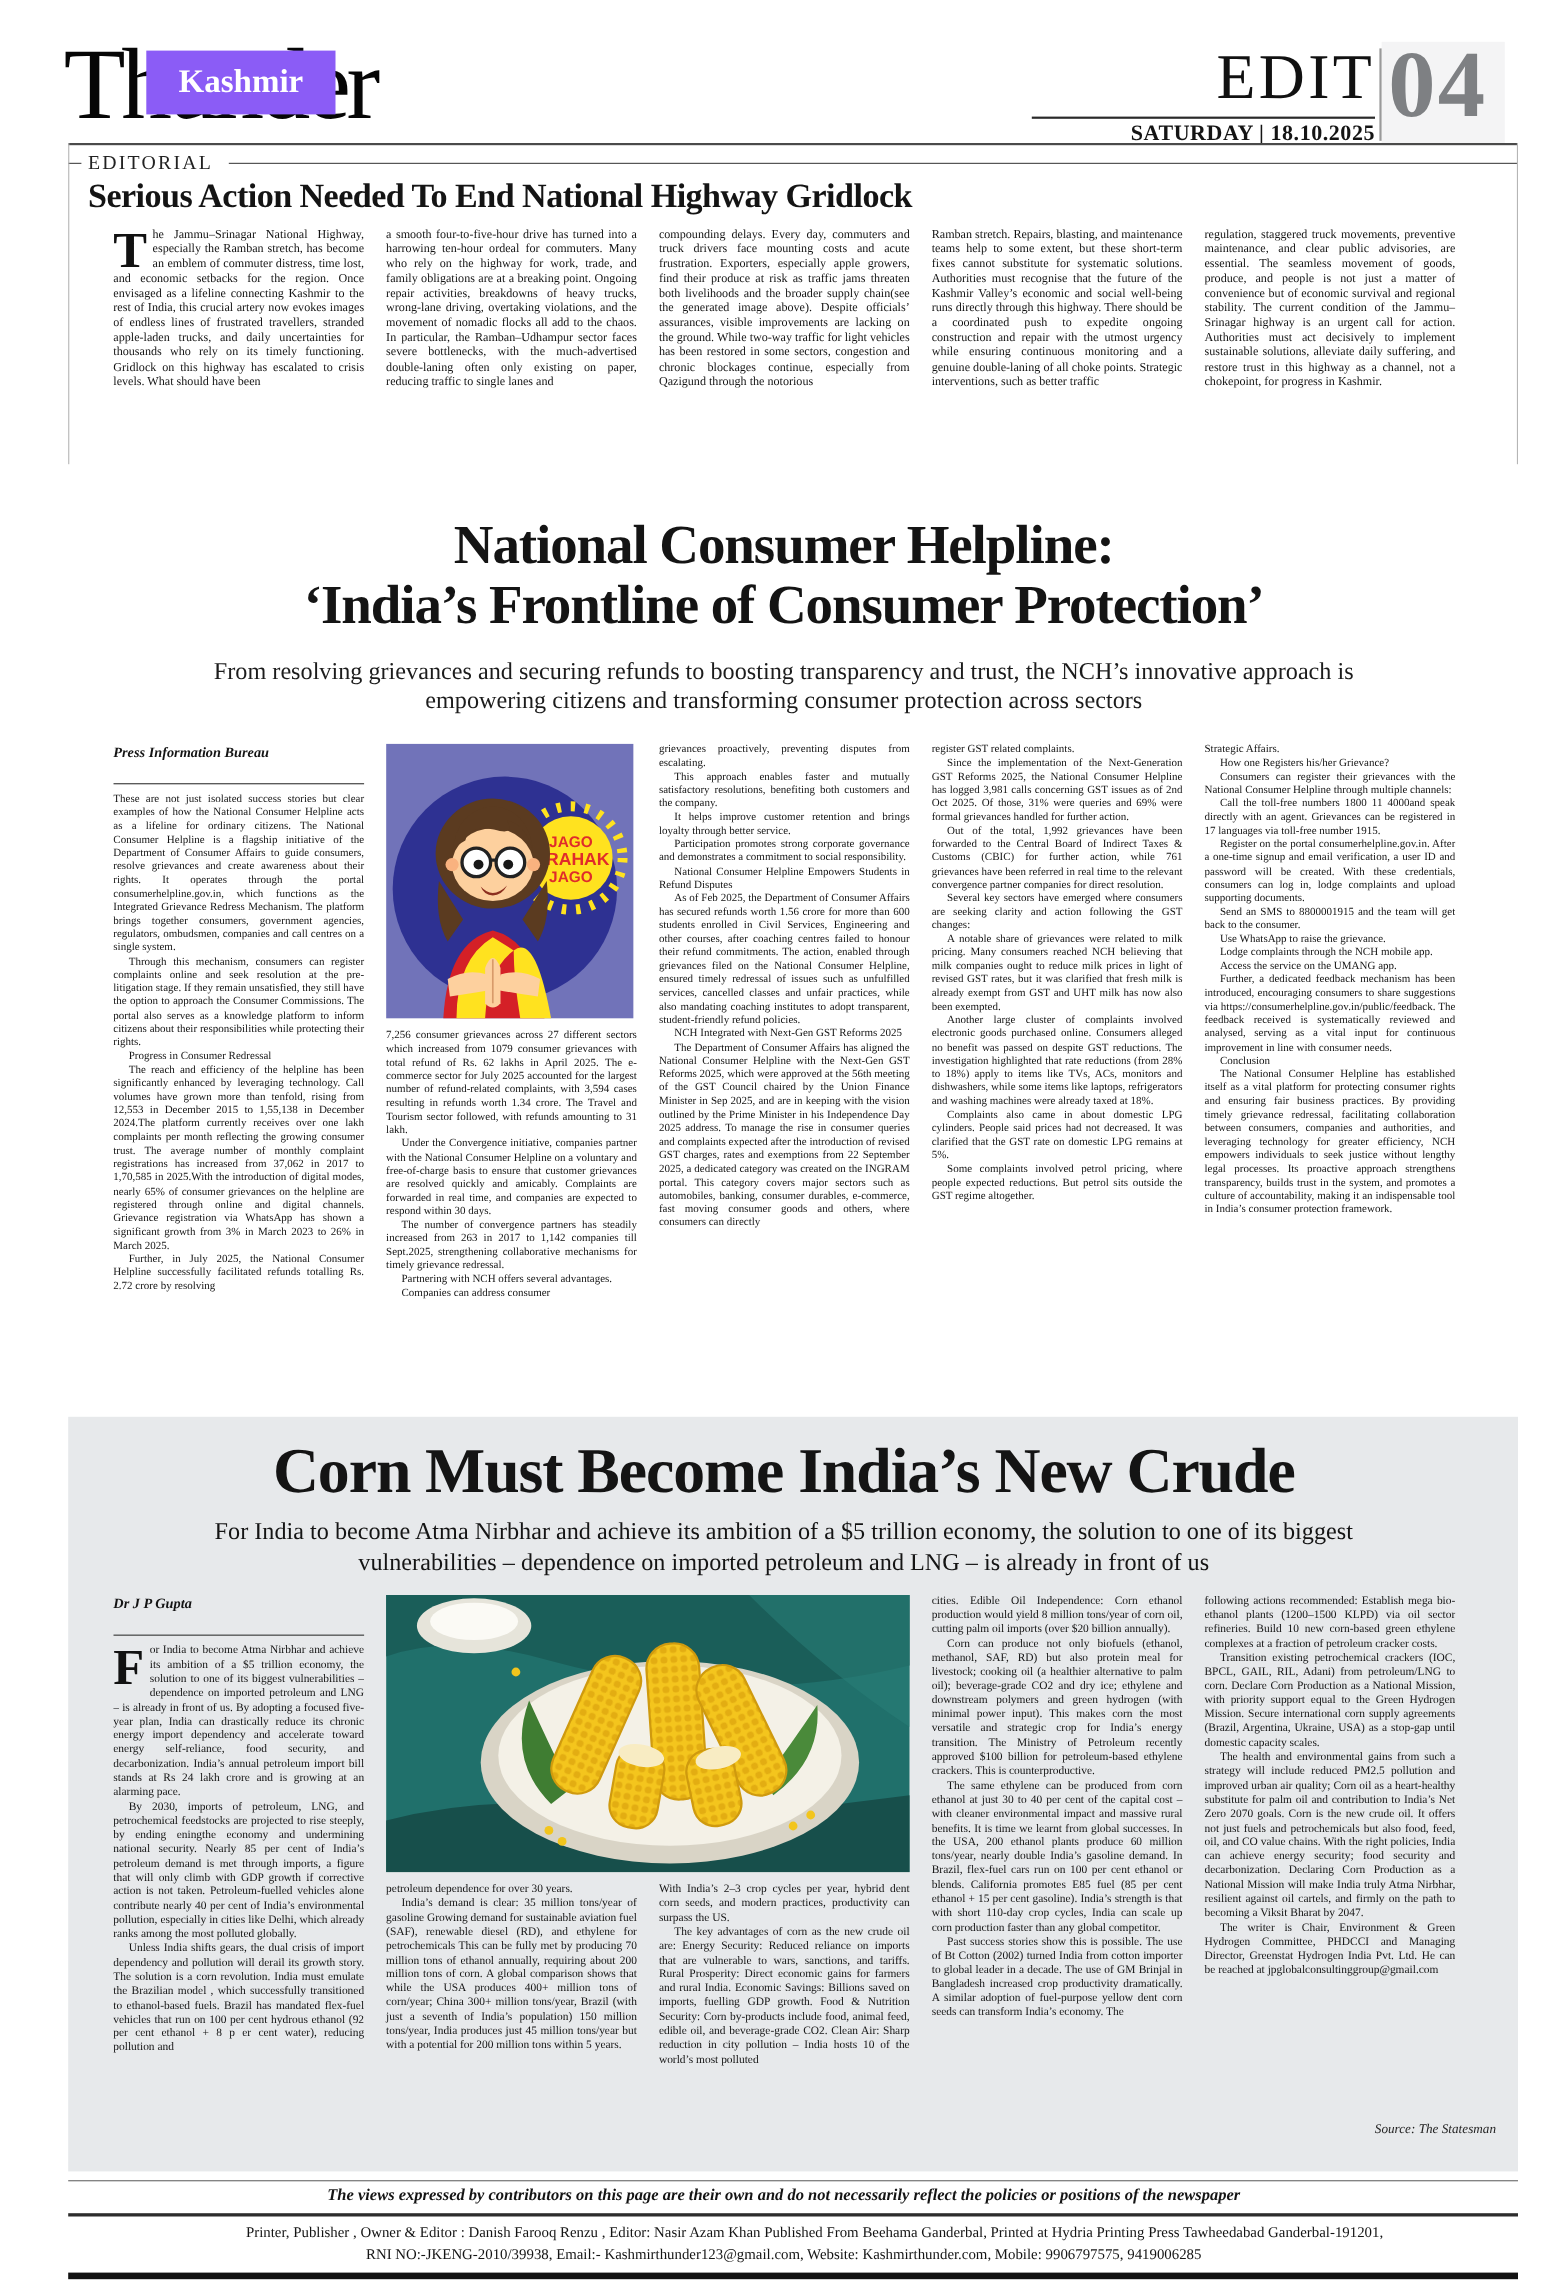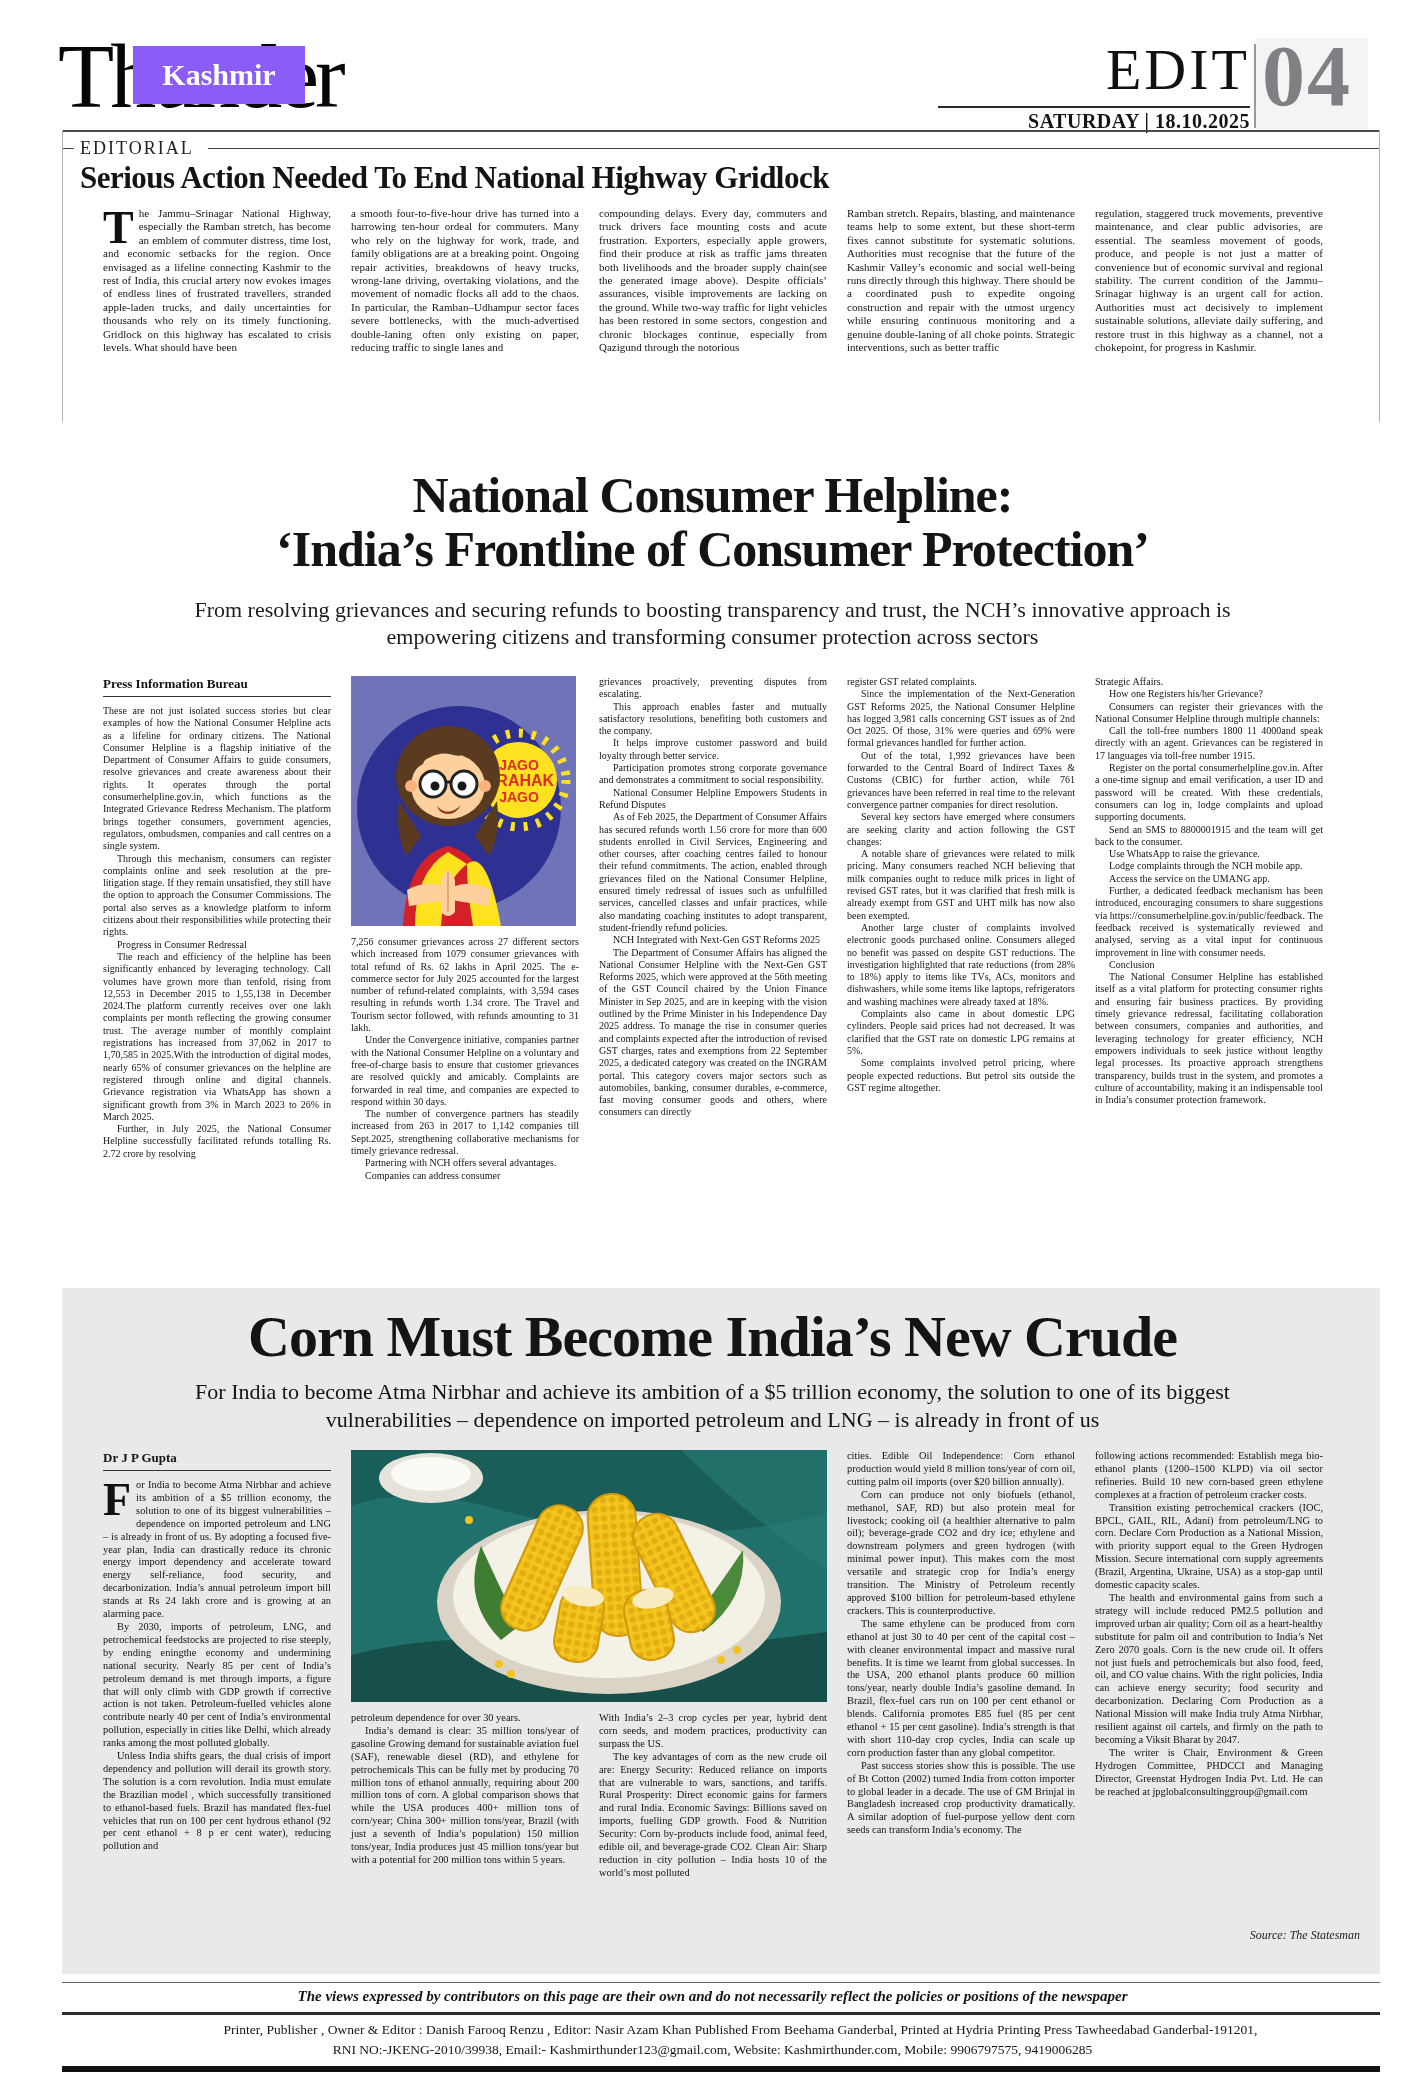--- a/index.html
+++ b/index.html
@@ -42,21 +42,21 @@
   #highway-title{left:80px;top:160px;width:1300px;font-size:31px;font-weight:bold;letter-spacing:-0.5px;}
   #highway-body{left:103px;top:207px;width:1220px;height:205px;}
   #highway-body .para-col{font-size:11px;line-height:13.4px;}
 
   
   #consumer-h1a{left:0;top:468px;width:1425px;text-align:center;font-size:50px;line-height:54px;font-weight:bold;letter-spacing:-1px;}
   #consumer-h1b{left:0;top:522px;width:1425px;text-align:center;font-size:50px;line-height:54px;font-weight:bold;letter-spacing:-1px;}
   #consumer-sub{left:185px;top:596px;width:1055px;text-align:center;font-size:22px;line-height:27px;color:#1c1c1c;}
   #consumer-body{left:103px;top:676px;width:1220px;height:594px;}
   #consumer-body .para-col{font-size:10px;line-height:12.3px;}
-  .byline{font-size:13px;font-weight:bold;border-bottom:1.5px solid #333;padding-bottom:4px;margin-bottom:8px;}
+  .byline{font-size:13px;font-weight:bold;border-bottom:1.5px solid #333;padding-bottom:20px;margin-bottom:8px;font-style:italic;}
   .cartoon{width:225px;height:250px;margin-bottom:10px;}
 
   
   #corn-box{left:62px;top:1288px;width:1318px;height:686px;background:#e7e9eb;}
   #corn-title{left:0;top:1306px;width:1425px;text-align:center;font-size:58px;line-height:62px;font-weight:bold;letter-spacing:-1px;}
   #corn-sub{left:170px;top:1378px;width:1085px;text-align:center;font-size:22px;line-height:28px;}
   #corn-body{left:103px;top:1450px;width:1220px;height:512px;}
   #corn-body .para-col{font-size:10.4px;line-height:12.9px;}
   #corn-photo-wrap{width:476px;flex:0 0 476px;}
   #corn-photo{width:476px;height:252px;}
@@ -166,21 +166,21 @@
         <p>7,256 consumer grievances across 27 different sectors which increased from 1079 consumer grievances with total refund of Rs. 62 lakhs in April 2025. The e-commerce sector for July 2025 accounted for the largest number of refund-related complaints, with 3,594 cases resulting in refunds worth 1.34 crore. The Travel and Tourism sector followed, with refunds amounting to 31 lakh.</p>
         <p>Under the Convergence initiative, companies partner with the National Consumer Helpline on a voluntary and free-of-charge basis to ensure that customer grievances are resolved quickly and amicably. Complaints are forwarded in real time, and companies are expected to respond within 30 days.</p>
         <p>The number of convergence partners has steadily increased from 263 in 2017 to 1,142 companies till Sept.2025, strengthening collaborative mechanisms for timely grievance redressal.</p>
         <p>Partnering with NCH offers several advantages.</p>
         <p>Companies can address consumer</p>
       </div>
   </div>
   <div class="col para-col">
       <p>grievances proactively, preventing disputes from escalating.</p>
       <p>This approach enables faster and mutually satisfactory resolutions, benefiting both customers and the company.</p>
-      <p>It helps improve customer password and build loyalty through better service.</p>
+      <p>It helps improve customer retention and brings loyalty through better service.</p>
       <p>Participation promotes strong corporate governance and demonstrates a commitment to social responsibility.</p>
       <p>National Consumer Helpline Empowers Students in Refund Disputes</p>
       <p>As of Feb 2025, the Department of Consumer Affairs has secured refunds worth 1.56 crore for more than 600 students enrolled in Civil Services, Engineering and other courses, after coaching centres failed to honour their refund commitments. The action, enabled through grievances filed on the National Consumer Helpline, ensured timely redressal of issues such as unfulfilled services, cancelled classes and unfair practices, while also mandating coaching institutes to adopt transparent, student-friendly refund policies.</p>
       <p>NCH Integrated with Next-Gen GST Reforms 2025</p>
       <p>The Department of Consumer Affairs has aligned the National Consumer Helpline with the Next-Gen GST Reforms 2025, which were approved at the 56th meeting of the GST Council chaired by the Union Finance Minister in Sep 2025, and are in keeping with the vision outlined by the Prime Minister in his Independence Day 2025 address. To manage the rise in consumer queries and complaints expected after the introduction of revised GST charges, rates and exemptions from 22 September 2025, a dedicated category was created on the INGRAM portal. This category covers major sectors such as automobiles, banking, consumer durables, e-commerce, fast moving consumer goods and others, where consumers can directly</p>
     </div>
   <div class="col para-col">
       <p>register GST related complaints.</p>
       <p>Since the implementation of the Next-Generation GST Reforms 2025, the National Consumer Helpline has logged 3,981 calls concerning GST issues as of 2nd Oct 2025. Of those, 31% were queries and 69% were formal grievances handled for further action.</p>
       <p>Out of the total, 1,992 grievances have been forwarded to the Central Board of Indirect Taxes &amp; Customs (CBIC) for further action, while 761 grievances have been referred in real time to the relevant convergence partner companies for direct resolution.</p>

